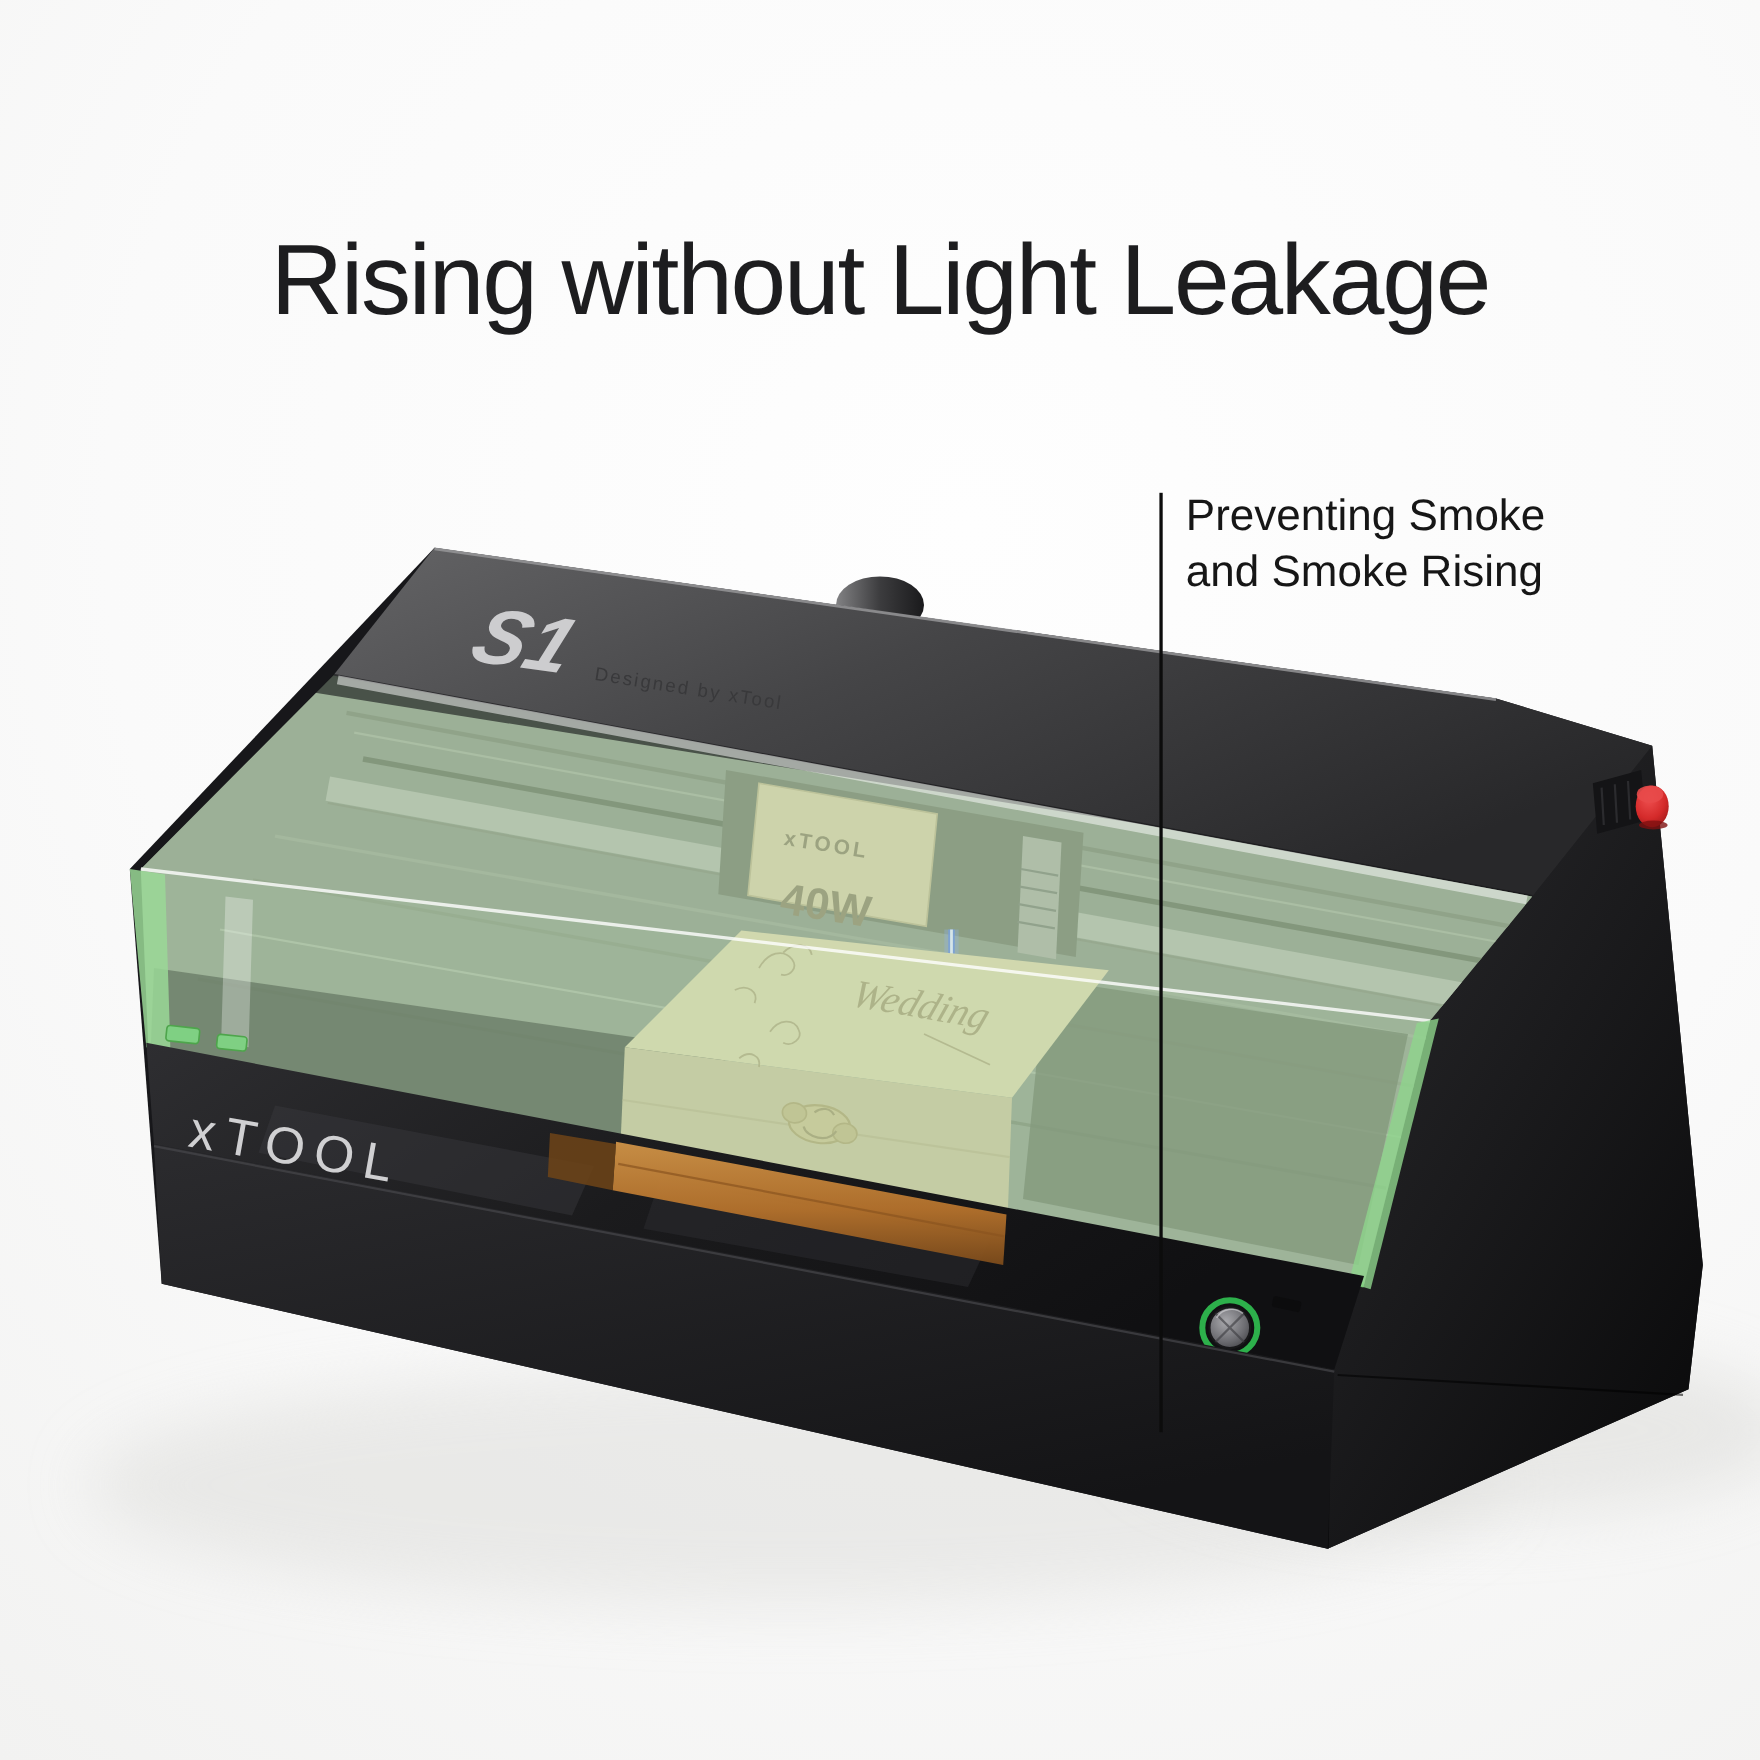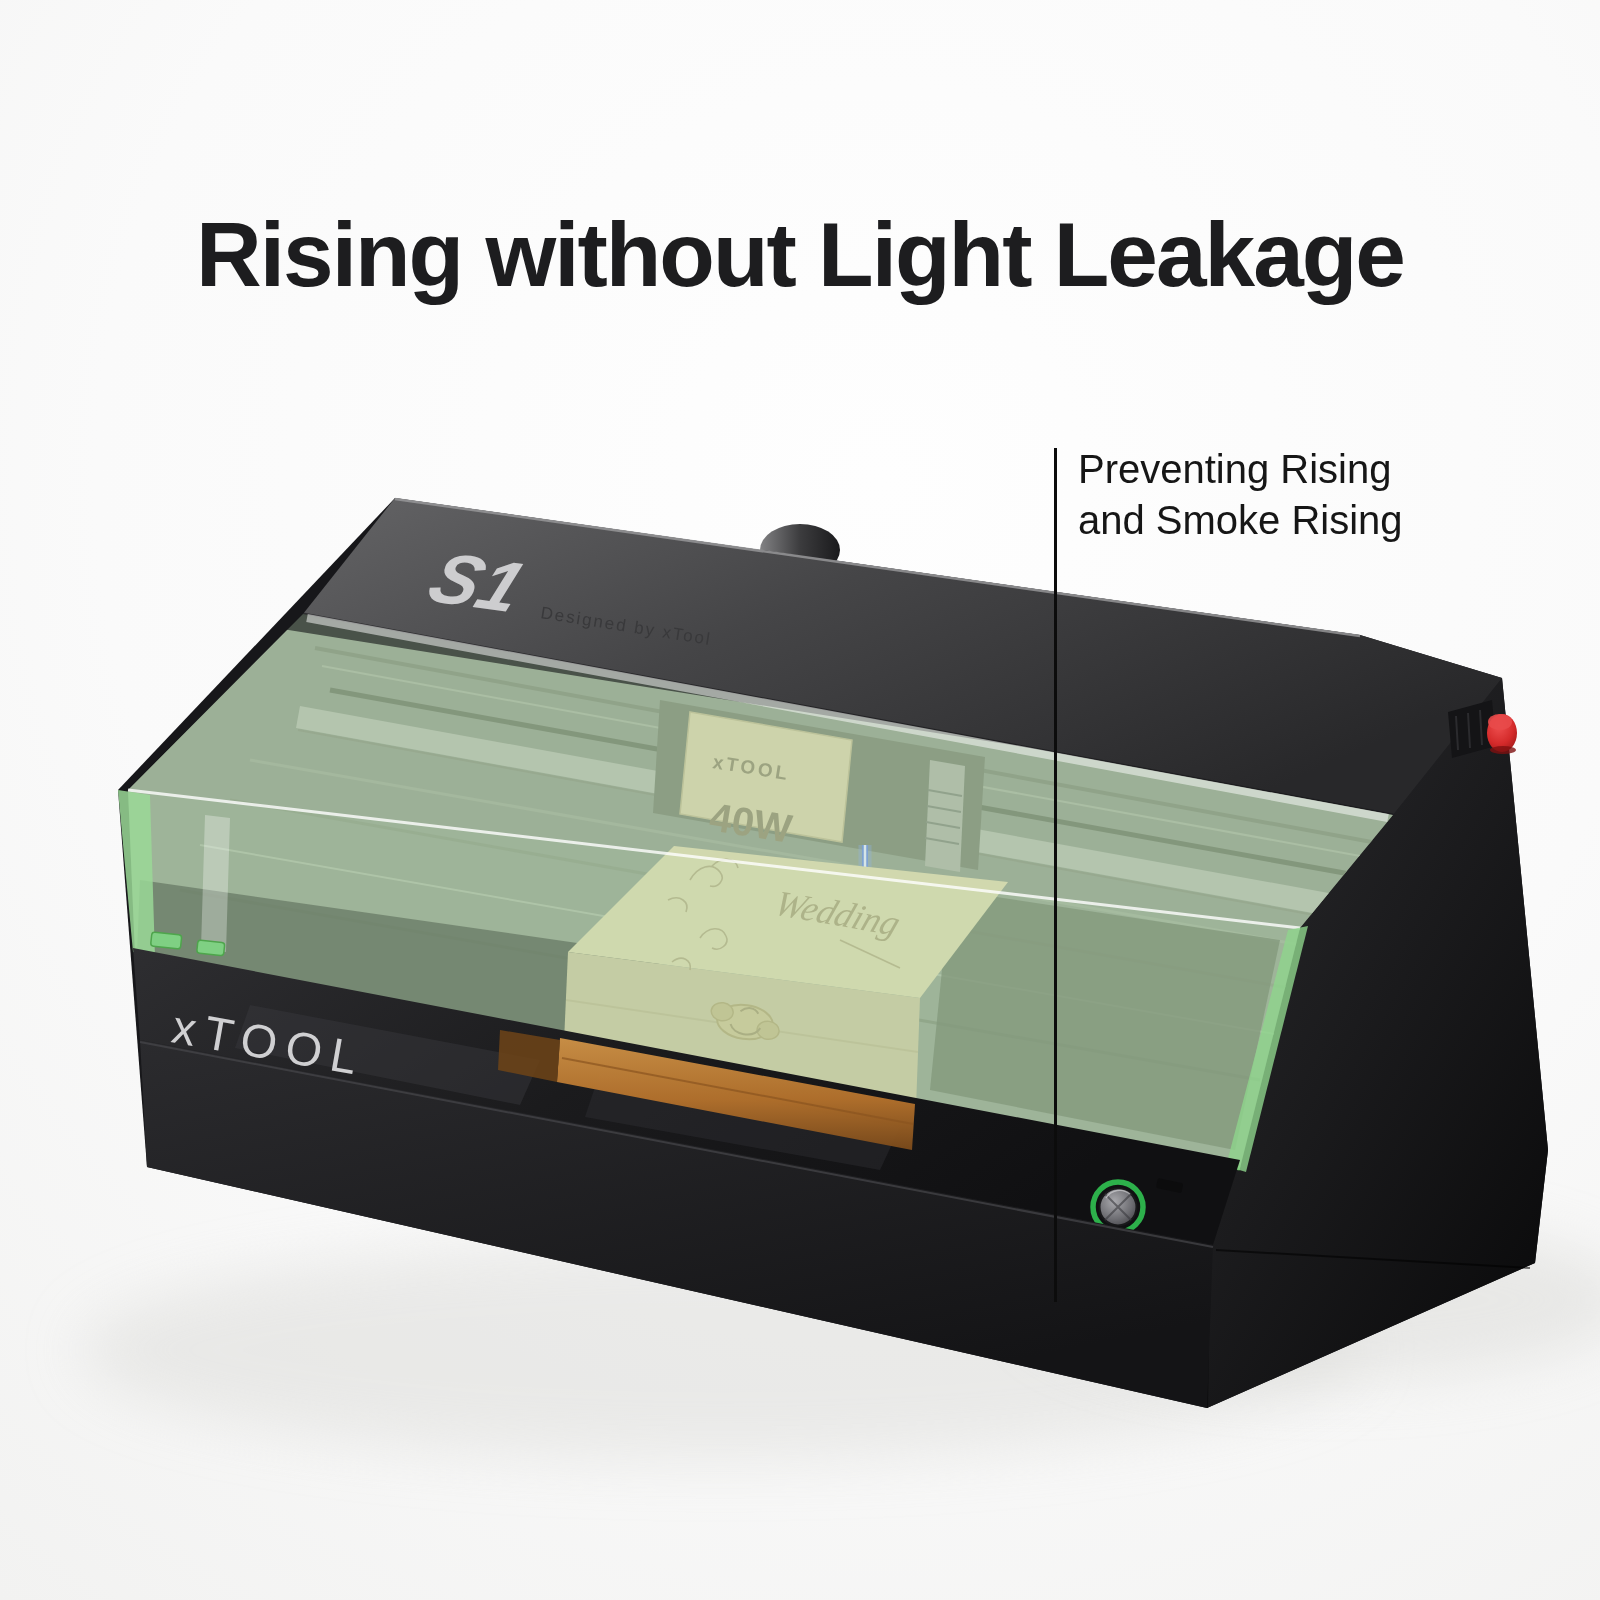--- a/index.html
+++ b/index.html
@@ -9,21 +9,21 @@
     margin:0 auto;
     overflow:hidden;
     background:radial-gradient(circle at 55% 30%, #fefefe 0%, #fafafa 55%, #f2f2f1 100%);
     font-family:"Liberation Sans", sans-serif;
   }
   .title{
     position:absolute;
     top:146px;left:0;width:100%;
     text-align:center;
     font-size:91px;
-    font-weight:700;
+    font-weight:400;
     letter-spacing:-2px;
     color:#1d1d1f;
     line-height:1.05;
   }
   .callout{
     position:absolute;
     left:1078px;top:444px;
     font-size:40px;
     font-weight:500;
     color:#161616;
@@ -223,17 +223,17 @@
       <path d="M1448,712 L1492,700 L1496,746 L1452,758 Z" fill="#141416"></path>
       <path d="M1456,716 L1458,750 M1468,713 L1470,748 M1480,710 L1482,745" stroke="#2b2b2e" stroke-width="2"></path>
       <ellipse cx="1502" cy="733" rx="15" ry="19" fill="url(#capGrad)"></ellipse>
       <ellipse cx="1500" cy="722" rx="12" ry="8" fill="#e84a4a" opacity="0.9"></ellipse>
       <ellipse cx="1503" cy="750" rx="13" ry="4" fill="#7e1010" opacity="0.8"></ellipse>
     </g>
   </svg>
 
   <div class="callout-line"></div>
   <div class="callout">
-    <div>Preventing Rising</div>
+    <div>Preventing Smoke</div>
     <div>and Smoke Rising</div>
   </div>
 
 </div>
 
 </body></html>

